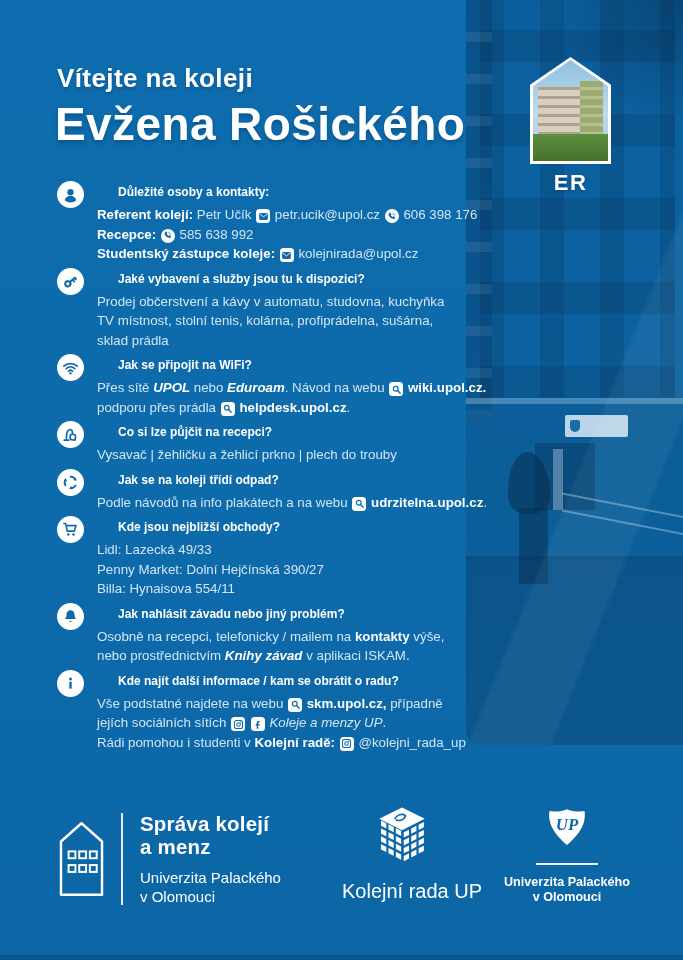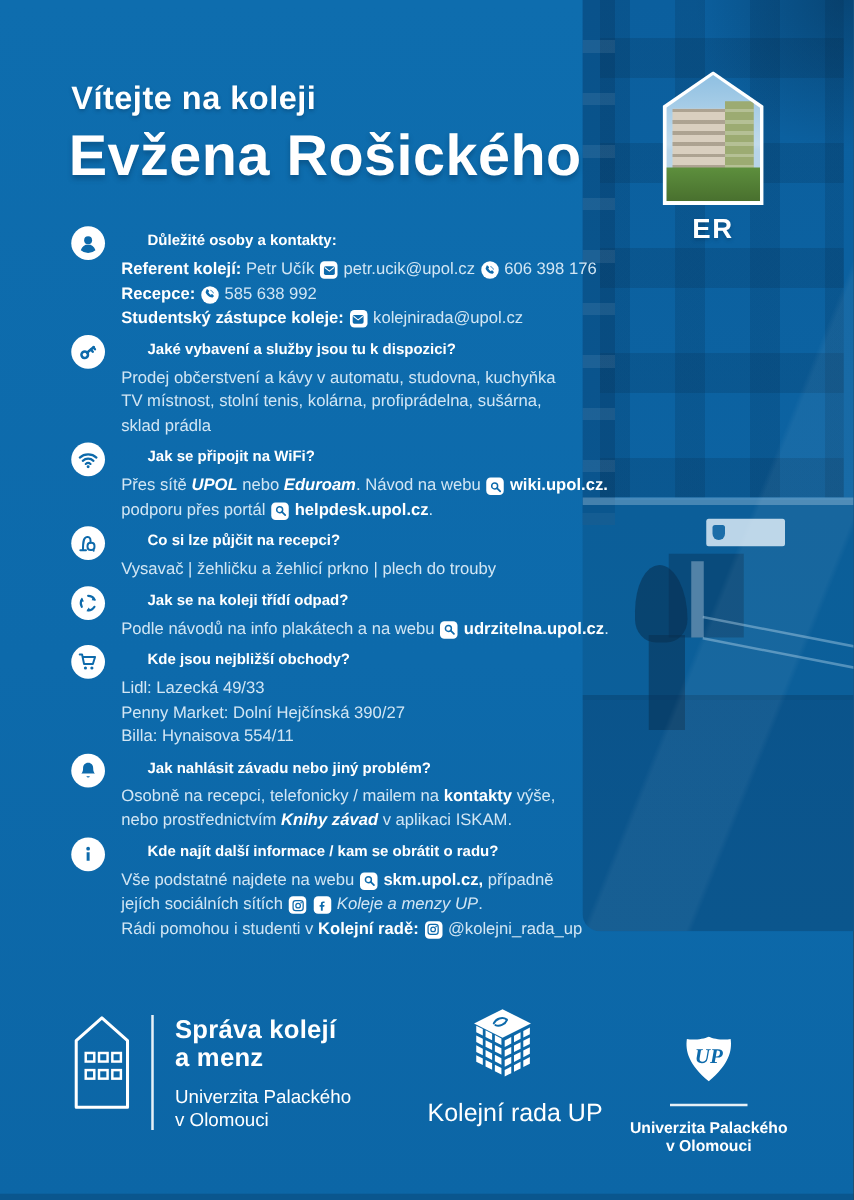--- a/index.html
+++ b/index.html
@@ -63,29 +63,29 @@
   .bullet svg{width:19px;height:19px;display:block;}
   .sec-heading{font-size:12px;line-height:19px;font-weight:bold;color:#fff;margin-bottom:3px;white-space:nowrap;margin-left:21px;}
   .sec-line{font-size:13.3px;line-height:19.5px;color:#d2e6f4;white-space:nowrap;}
   .sec-line .b{font-weight:bold;color:#fff;}
   .sec-line .it{font-style:italic;}
   .ic{display:inline-flex;width:14px;height:14px;background:#fff;border-radius:3.5px;color:#0d6aab;
     align-items:center;justify-content:center;vertical-align:-2.5px;margin:0 1px;}
   .ic.round{border-radius:50%;}
   .ic svg{width:11px;height:11px;display:block;}
   
-  .f-skm{position:absolute;left:58px;top:812px;display:flex;}
+  .f-skm{position:absolute;left:58px;top:812px;display:flex;align-items:center;}
   .f-skm svg{width:47px;height:76px;display:block;}
   .f-divider{width:2px;height:92px;background:rgba(255,255,255,.9);margin:0 17px 0 16px;}
   .f-skm-name{font-size:20.5px;line-height:23px;font-weight:bold;letter-spacing:.2px;}
   .f-skm-org{font-size:15px;line-height:18.5px;margin-top:11px;}
   .f-kr{position:absolute;left:342px;top:805px;width:120px;text-align:center;}
   .f-kr svg{width:56px;height:66px;display:block;margin:0 auto;}
   .f-kr-label{font-size:20px;margin-top:9px;white-space:nowrap;}
-  .f-up{position:absolute;left:502px;top:825px;width:130px;text-align:center;}
+  .f-up{position:absolute;left:502px;top:805px;width:130px;text-align:center;}
   .f-up svg{width:42px;height:45px;display:block;margin:0 auto;}
   .f-up-line{width:62px;height:1.5px;background:rgba(255,255,255,.9);margin:13px auto 10px;}
   .f-up-org{font-size:12.6px;line-height:15px;font-weight:bold;}
   .bottom-edge{position:absolute;left:0;bottom:0;width:100%;height:5px;background:rgba(5,40,70,.25);}
 </style>
 </head>
 <body>
 
 <div class="poster">
 
@@ -180,21 +180,21 @@
           </svg>
         </span>
         <div class="sec-text">
           <div class="sec-heading">Jak se připojit na WiFi?</div>
           <div class="sec-line"><span>Přes sítě </span><span class="b it">UPOL</span><span> nebo </span><span class="b it">Eduroam</span><span>. Návod na webu </span><span class="ic">
               <svg viewBox="0 0 24 24" fill="none" stroke="currentColor">
                 <circle cx="10.3" cy="10.3" r="5.2" stroke-width="2.6"></circle>
                 <path d="M14.3 14.3 20 20" stroke-width="3" stroke-linecap="round"></path>
               </svg>
             </span><span> </span><span class="b">wiki.upol.cz.</span></div>
-          <div class="sec-line"><span>podporu přes portál </span><span class="ic">
+          <div class="sec-line"><span>podporu přes prádla </span><span class="ic">
               <svg viewBox="0 0 24 24" fill="none" stroke="currentColor">
                 <circle cx="10.3" cy="10.3" r="5.2" stroke-width="2.6"></circle>
                 <path d="M14.3 14.3 20 20" stroke-width="3" stroke-linecap="round"></path>
               </svg>
             </span><span> </span><span class="b">helpdesk.upol.cz</span><span>.</span></div>
         </div>
       </div>
       <div class="section">
         <span class="bullet">
           <svg viewBox="0 0 24 24" fill="none" stroke="currentColor" stroke-linecap="round">

